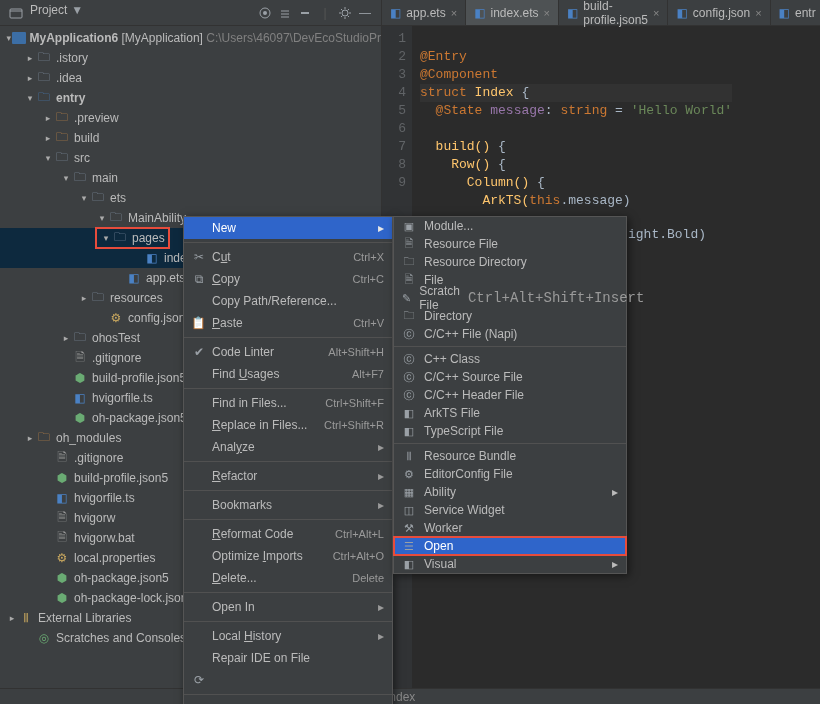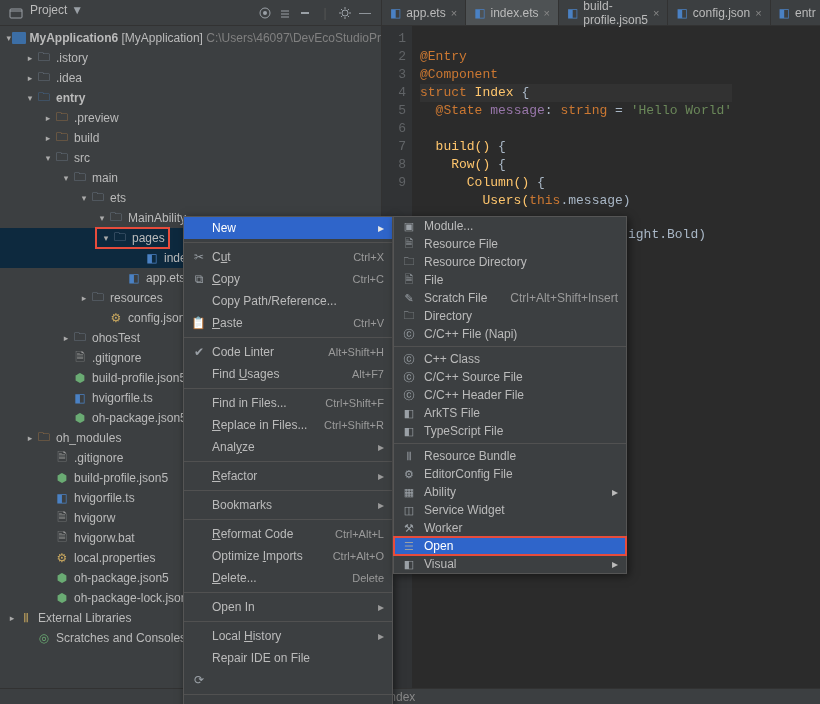--- a/index.html
+++ b/index.html
@@ -84,21 +84,21 @@
   .menu-ico { width: 14px; display: inline-flex; justify-content: center; color: #9aa0a6; }
   .submenu {
     position: absolute; left: 393px; top: 216px;
     width: 234px; background: #3c3f41; border: 1px solid #555;
     box-shadow: 2px 2px 8px rgba(0,0,0,.5);
   }
   .sub-row {
     display: flex; align-items: center; height: 18px; padding: 0 8px; gap: 8px;
   }
   .sub-row .lbl { flex: 1; }
-  .sub-row .sc { color: #9a9a9a; font-size: 12px; }
+  .sub-row .sc { color: #9a9a9a; font-size: 14px; font-family: Liberation Mono, monospace; }
   .sub-row.hover { background: #2f65ca; color: #fff; }
   .sub-ico { width: 14px; display: inline-flex; justify-content: center; color: #9aa0a6; font-size: 11px; }
   .sub-red { outline: 2px solid #e74c3c; outline-offset: -1px; }
   u { text-decoration: underline; }
   svg { display: block; }
 </style>
 </head>
 <body>
 
 <div class="root">
@@ -354,21 +354,21 @@
           </div>
         <div class="code-body">
 <span class="tok-y">@Entry</span>
 <span class="tok-y">@Component</span>
 <span class="hl-line"><span class="tok-y">struct</span><span class="tok-id"> Index </span><span class="tok-n">{</span></span>
 <span class="tok-y">  @State</span><span class="tok-p"> message</span><span class="tok-n">: </span><span class="tok-y">string</span><span class="tok-n"> = </span><span class="tok-s">'Hello World'</span>
 
 <span class="tok-id">  build() </span><span class="tok-n">{</span>
 <span class="tok-id">    Row() </span><span class="tok-n">{</span>
 <span class="tok-id">      Column() </span><span class="tok-n">{</span>
-<span class="tok-id">        Users(</span><span class="tok-y">this</span><span class="tok-n">.message)</span>
+<span class="tok-id">        ArkTS(</span><span class="tok-y">this</span><span class="tok-n">.message)</span>
 <span style="position:absolute;left:628px;top:226px" class="tok-n">ight.Bold)</span>
         </div>
       </div>
     </div>
   </div>
   <div class="statusbar">
     <span>Index</span>
   </div>
 </div>
 

